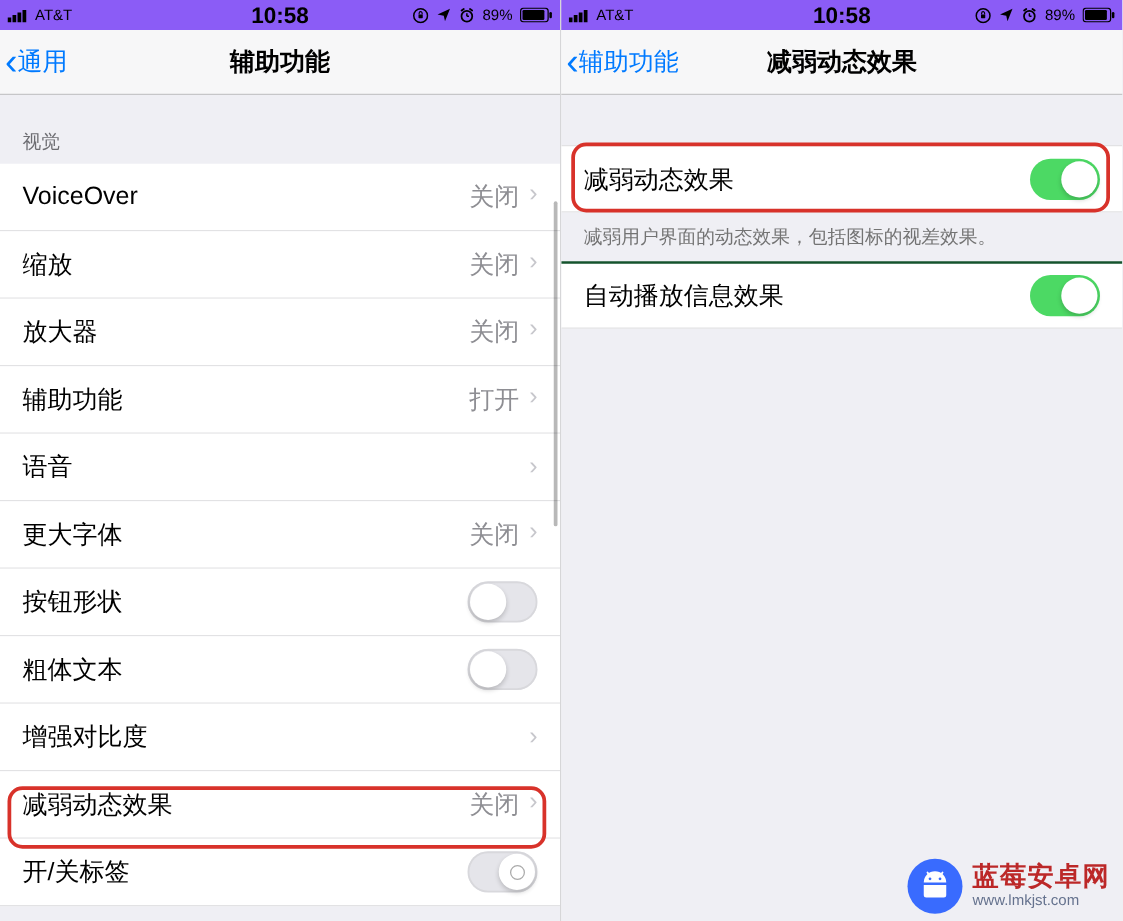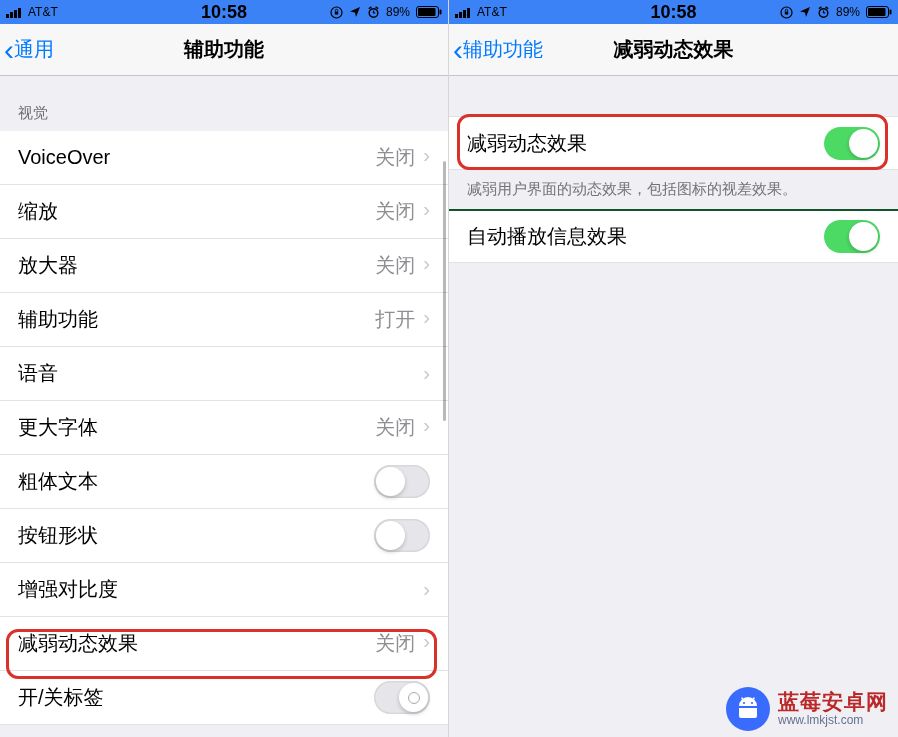--- a/index.html
+++ b/index.html
@@ -18,21 +18,21 @@
   background: #efeff4;
   position: relative;
   display: flex;
   flex-direction: column;
 }
 .phone-left { border-right: 1px solid #d6d6d8; }
 
 
 .status-bar {
   height: 24px;
-  background: #3b82f6;
+  background: #8b5cf6;
   display: flex;
   align-items: center;
   justify-content: space-between;
   padding: 0 6px;
   color: #000;
   font-size: 12px;
   font-weight: 500;
 }
 .status-left { display: flex; align-items: center; gap: 4px; }
 .status-right { display: flex; align-items: center; gap: 6px; }
@@ -294,28 +294,28 @@
 
     <div class="row">
       <span class="row-label">更大字体</span>
       <span class="row-right">
         <span class="row-value">关闭</span>
         <span class="chevron">›</span>
       </span>
     </div>
 
     <div class="row">
-      <span class="row-label">粗体文本</span>
+      <span class="row-label">按钮形状</span>
       <div class="toggle toggle-off">
           <div class="toggle-knob"></div>
         </div>
     </div>
 
     <div class="row">
-      <span class="row-label">按钮形状</span>
+      <span class="row-label">粗体文本</span>
       <div class="toggle toggle-off">
           <div class="toggle-knob"></div>
         </div>
     </div>
 
     <div class="row">
       <span class="row-label">增强对比度</span>
       <span class="row-right">
         <span class="chevron">›</span>
       </span>

